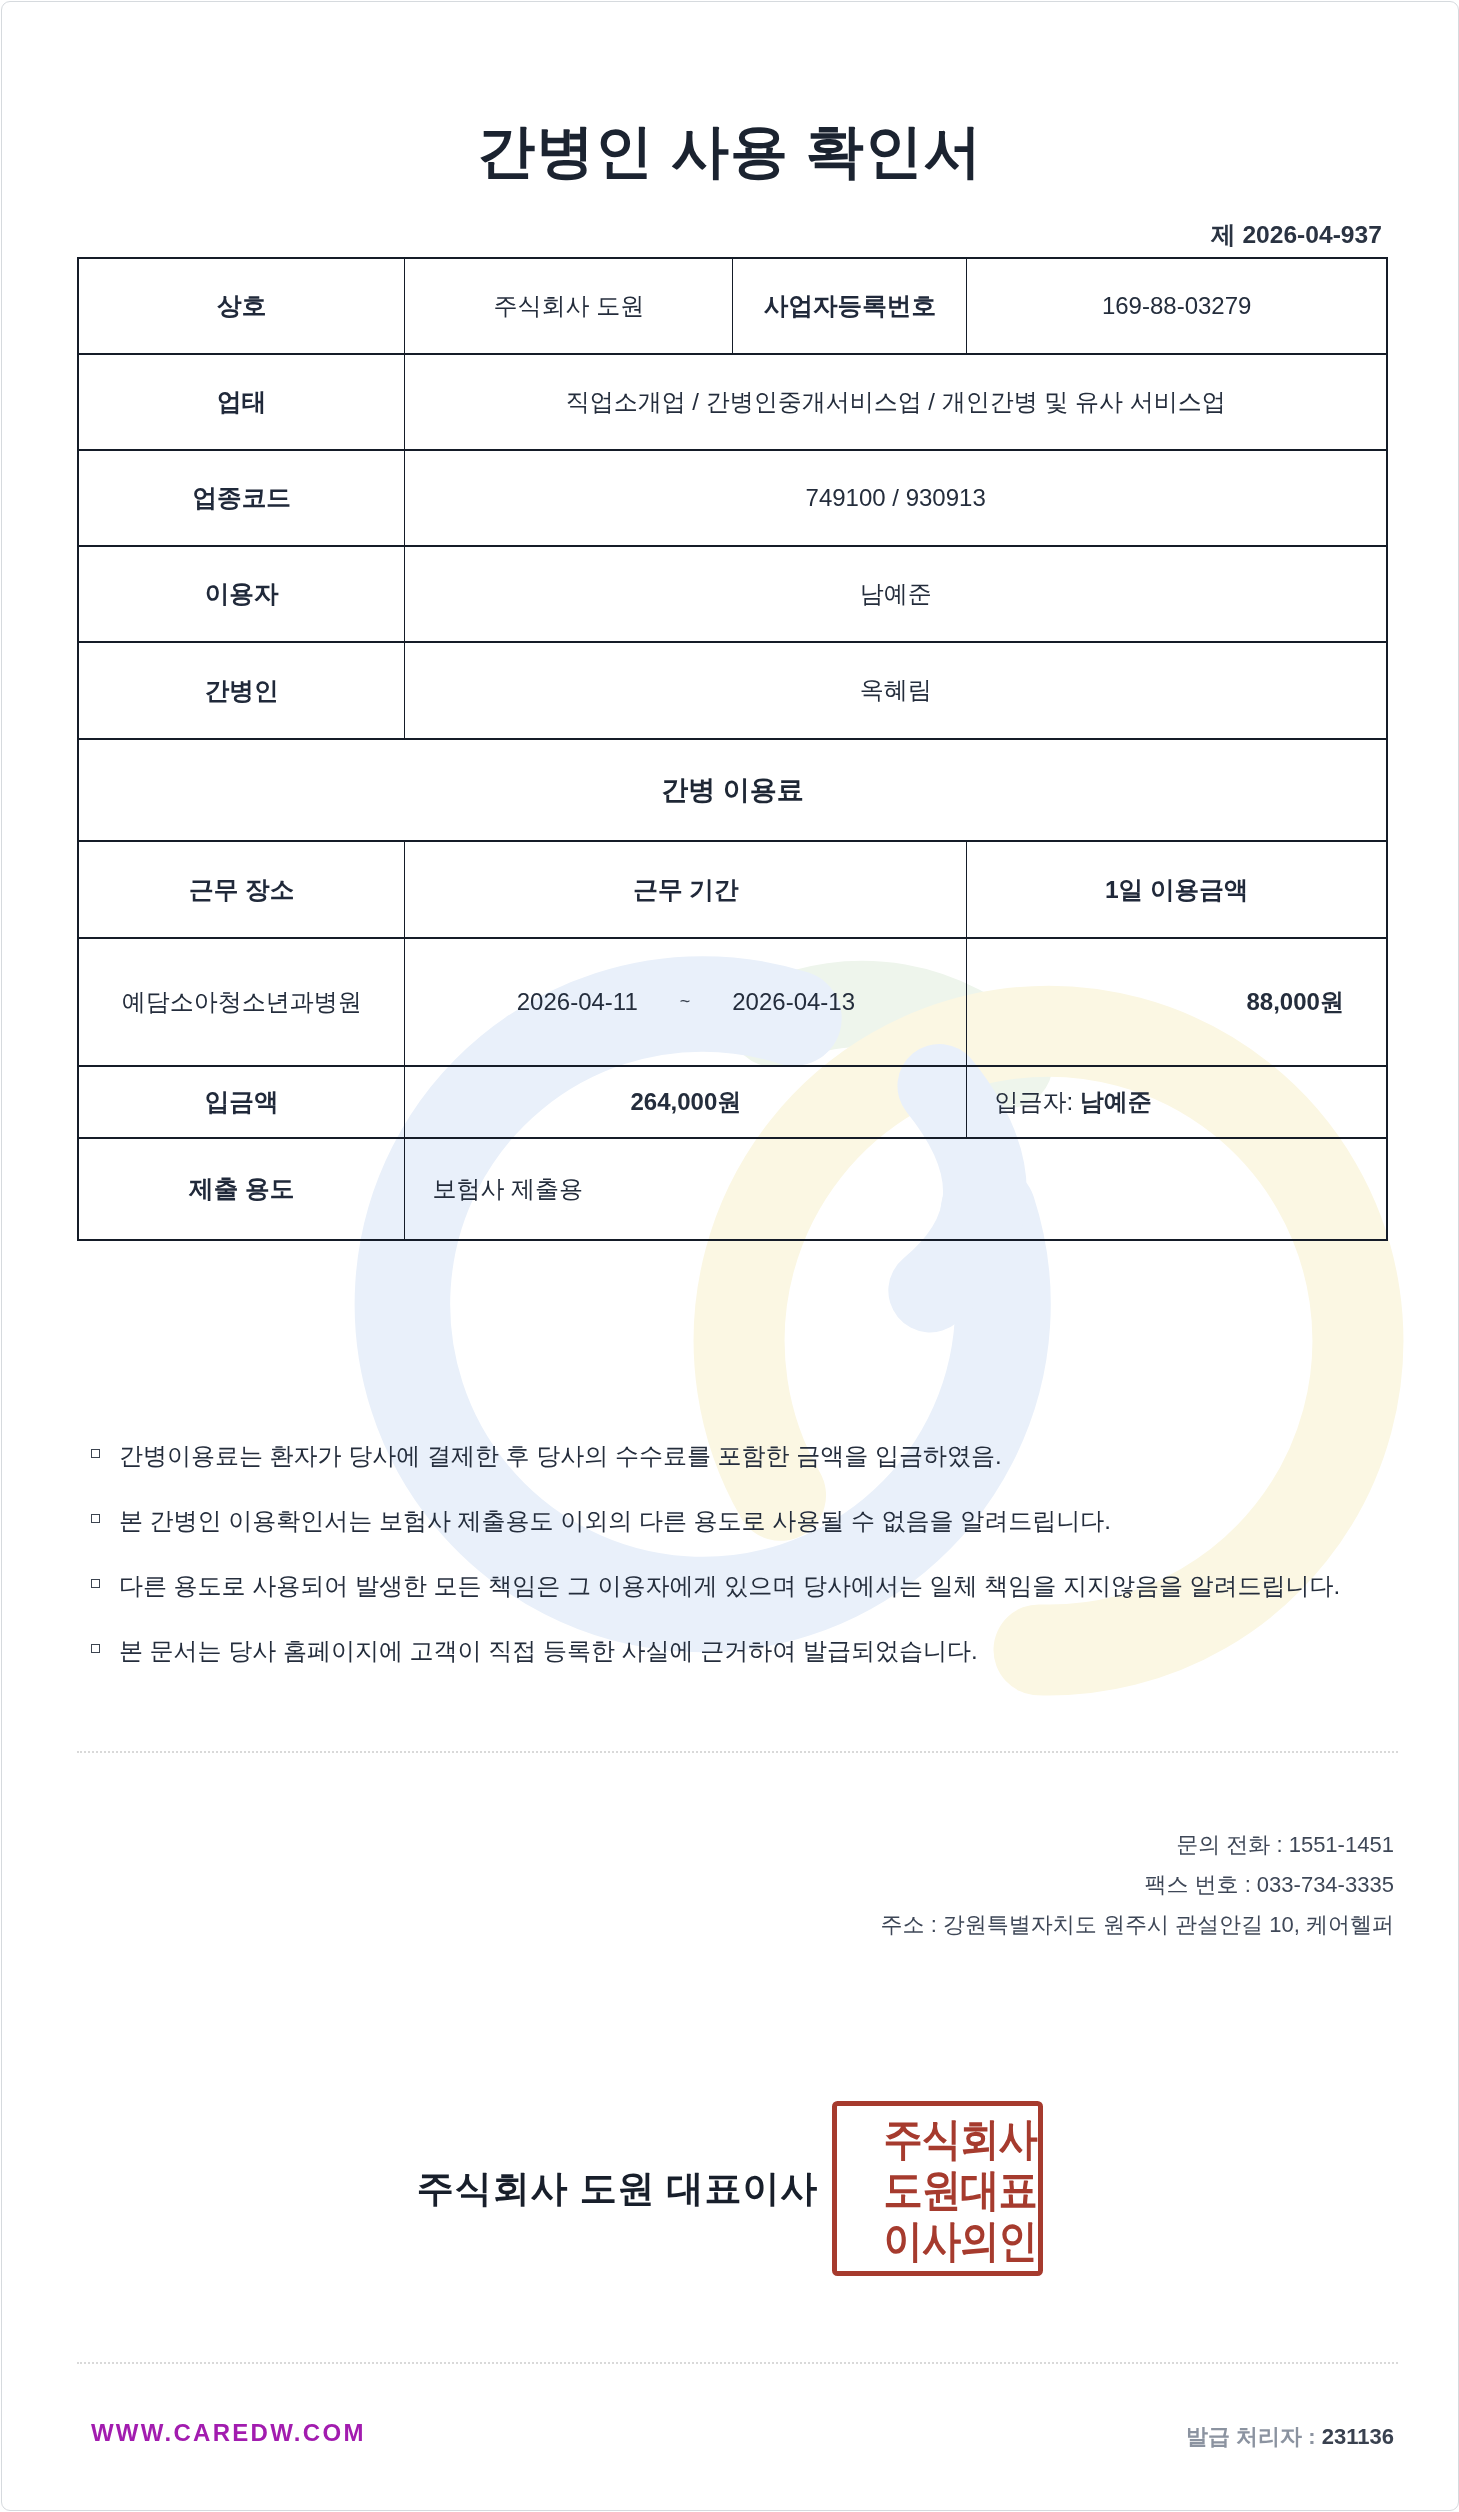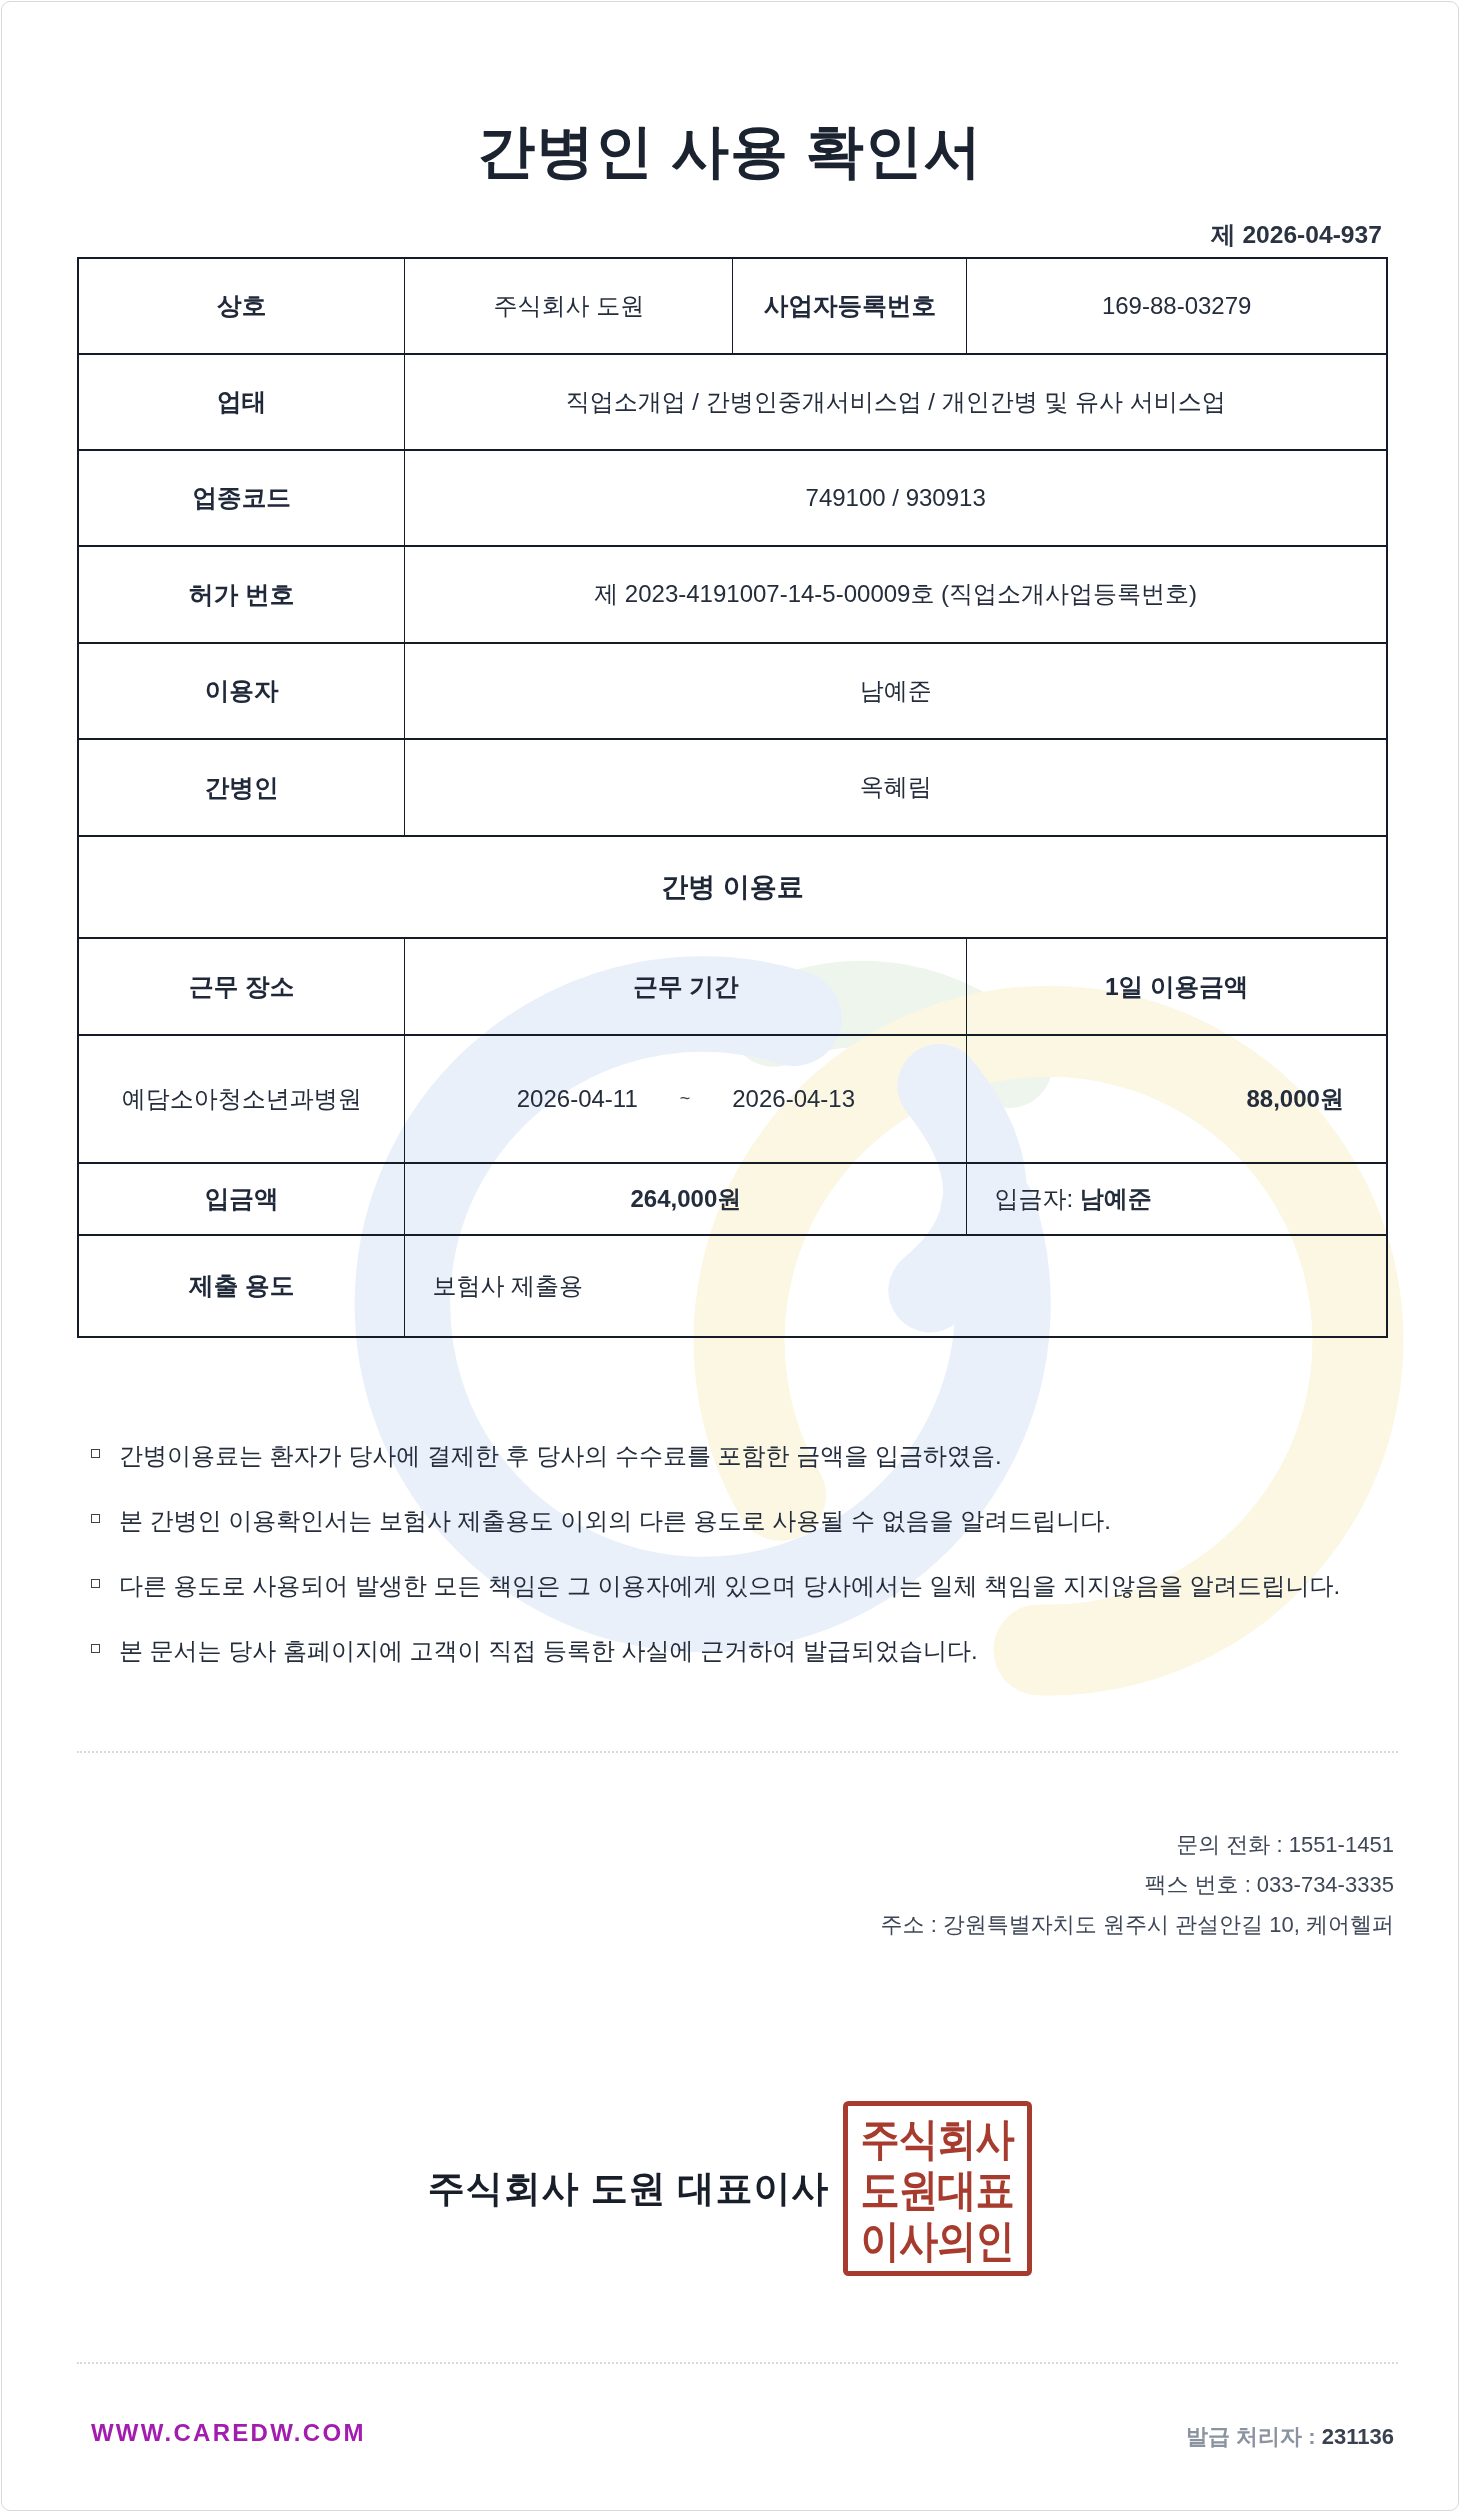--- a/index.html
+++ b/index.html
@@ -69,22 +69,22 @@
     font-size:22px; font-weight:500; color:#3e4757; line-height:40px;
   }
 
   
   .signature{
     position:absolute; top:2096px; left:0; width:100%; height:182px;
     display:flex; justify-content:center; align-items:center; gap:13.7px;
   }
   .company-line{ font-size:37px; font-weight:800; color:#181f2b; letter-spacing:0.9px; }
   .stamp{
-    width:189px; height:175px; border:5.5px solid #a63b2e; border-radius:5.5px;
-    display:flex; flex-direction:column; justify-content:center; align-items:center;
+    width:211px; height:175px; border:5.5px solid #a63b2e; border-radius:5.5px;
+    display:flex; flex-direction:column; justify-content:center; align-items:flex-end;
     background:rgba(255,255,255,0.65); padding-top:3px;
   }
   .stamp-row{
     font-family:"Liberation Serif","DejaVu Serif",serif;
     font-size:40px; line-height:51px; font-weight:700; color:#a63b2e;
     letter-spacing:-0.9px; transform:scale(0.98,1.1); white-space:nowrap;
   }
 
   
   .footer-site{
@@ -131,24 +131,20 @@
         <td class="val">169-88-03279</td>
       </tr>
       <tr style="height:96px">
         <td class="lbl">업태</td>
         <td class="val" colspan="3">직업소개업 / 간병인중개서비스업 / 개인간병 및 유사 서비스업</td>
       </tr>
       <tr style="height:96px">
         <td class="lbl">업종코드</td>
         <td class="val" colspan="3">749100 / 930913</td>
       </tr>
-      <tr style="height:97px">
-        <td class="lbl">허가 번호</td>
-        <td class="val" colspan="3">제 2023-4191007-14-5-00009호 (직업소개사업등록번호)</td>
-      </tr>
       <tr style="height:96px">
         <td class="lbl">이용자</td>
         <td class="val" colspan="3">남예준</td>
       </tr>
       <tr style="height:97px">
         <td class="lbl">간병인</td>
         <td class="val" colspan="3">옥혜림</td>
       </tr>
       <tr style="height:102px">
         <td class="section-title" colspan="4">간병 이용료</td>

